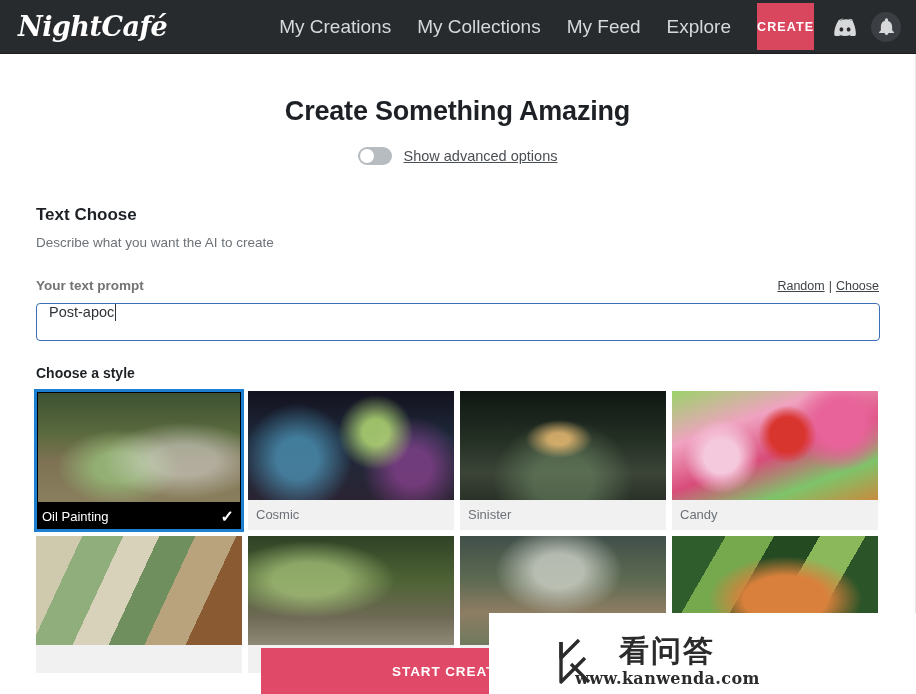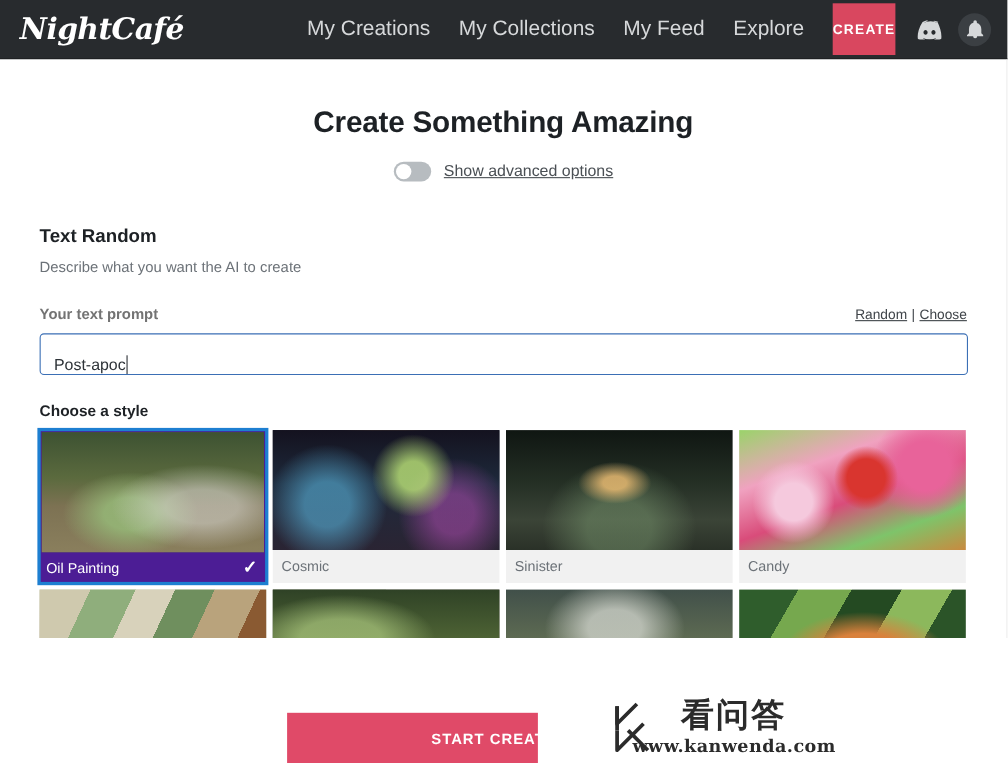--- a/index.html
+++ b/index.html
@@ -66,21 +66,21 @@
   .avatar-badge {
     position: absolute; top: -8px; left: 4px;
     background: #3a8f3f; color: #fff;
     font-size: 9px; font-weight: 700;
     padding: 1px 4px; border-radius: 3px;
     line-height: 11px;
     font-style: italic;
   }
 
   
-  .main { position: absolute; top: 54px; left:0; width: 916px; height: 526px; background:#fff;
+  .main { position: absolute; top: 54px; left:0; width: 916px; height: 640px; background:#fff;
           border-right: 1px solid #e8e8e8; overflow: hidden; }
   .page-title {
     text-align: center; margin-top: 42px;
     font-size: 27px; font-weight: 700; color: #1d2125;
     letter-spacing: -0.2px;
   }
   .adv-row {
     margin-top: 20px;
     display:flex; align-items:center; justify-content:center; gap: 12px;
   }
@@ -106,21 +106,21 @@
   .field-label { font-size: 13.5px; font-weight: 700; color: #737373; }
   .field-links { font-size: 12.5px; color: #3f4449; }
   .field-links a { color: #3f4449; text-decoration: underline; cursor: pointer; }
   .field-links .sep { margin: 0 4px; }
 
   .prompt-input {
     margin-top: 10px;
     width: 844px; height: 38px;
     border: 1.5px solid #3b6fb5; border-radius: 4px;
     background: #fff;
-    display: flex; align-items: flex-end;
+    display: flex; align-items: flex-start;
     padding: 0 12px;
     font-size: 14.5px; color: #2e3338;
   }
   .caret {
     display:inline-block; width:1px; height:17px;
     background:#2e3338; margin-left:1px;
   }
 
   .style-title { margin-top: 24px; font-size: 14px; font-weight: 700; color: #1d2125; }
 
@@ -137,21 +137,21 @@
     position: relative;
   }
   .style-card .thumb { width: 206px; height: 109px; background-size: cover; }
   .style-card .cap {
     height: 28px; display:flex; align-items:center; justify-content: space-between;
     padding: 0 8px;
     font-size: 13px; color: #6c7278;
   }
   .style-card.selected {
     outline: 3px solid #1d7fd1; outline-offset: -1px;
-    background: #4c1d95;
+    background: #000000;
   }
   .style-card.selected .thumb { margin: 2px 2px 0 2px; width: 202px; }
   .style-card.selected .cap { color: #ffffff; font-weight: 400; padding-left: 6px; }
   .check { color:#fff; font-size: 16px; font-weight: 700; }
 
   
   .t-oil {
     background:
       radial-gradient(ellipse at 72% 62%, rgba(220,220,215,.55) 0 16%, transparent 40%),
       radial-gradient(ellipse at 40% 68%, rgba(150,185,120,.85) 0 14%, transparent 36%),
@@ -272,21 +272,21 @@
     <div class="page-title">Create Something Amazing</div>
 
     <div class="adv-row">
       <span class="toggle">
         <span class="knob"></span>
       </span>
       <span class="adv-label">Show advanced options</span>
     </div>
 
     <div class="section">
-      <div class="sec-title">Text Random</div>
+      <div class="sec-title">Text Choose</div>
       <div class="sec-sub">Describe what you want the AI to create</div>
 
       <div class="field-row">
         <span class="field-label">Your text prompt</span>
         <span class="field-links">
           <a href="#">Random</a><span class="sep">|</span><a href="#">Choose</a>
         </span>
       </div>
 
       <div class="prompt-input">

